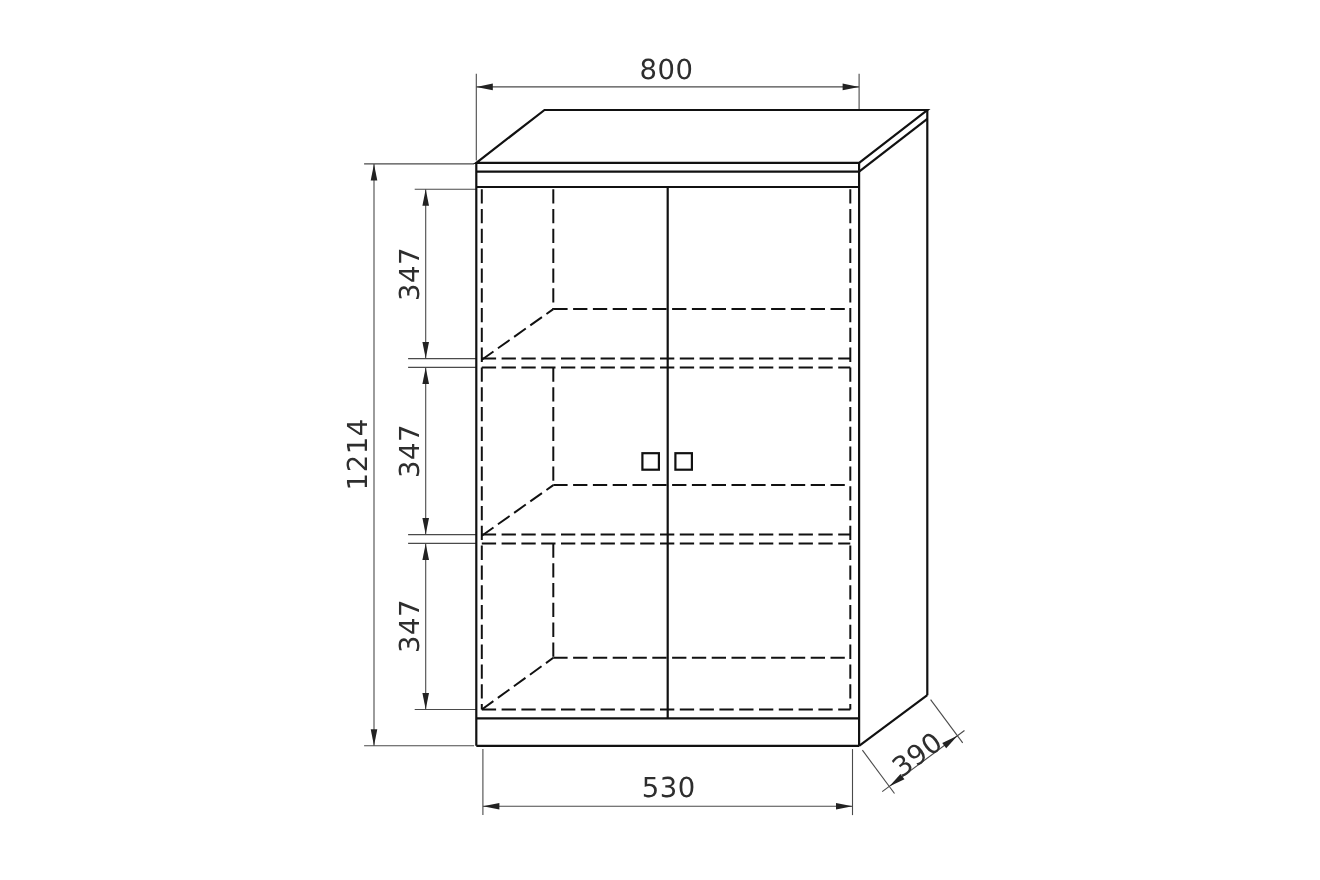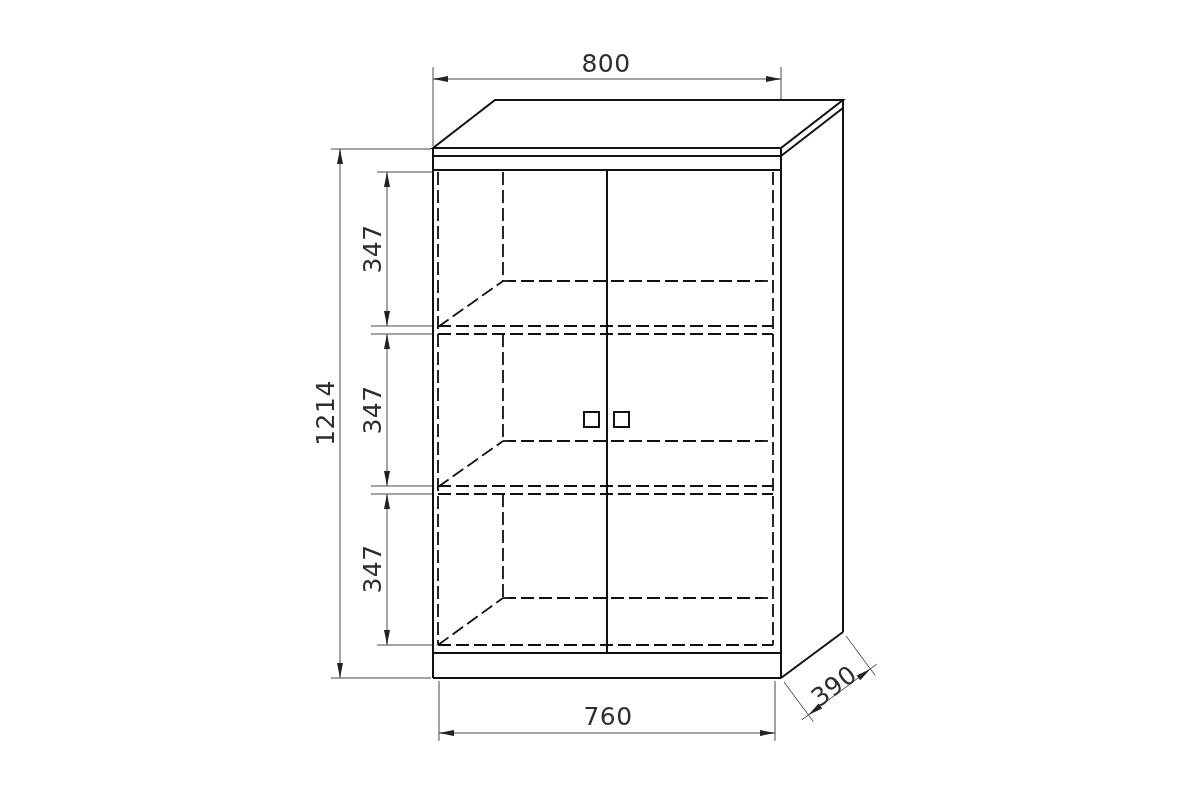--- a/index.html
+++ b/index.html
@@ -142,17 +142,17 @@
   <div class="dim-label" style="left:606px; top:63px;">800</div>
 
   <div class="dim-label rot90" style="left:325px; top:413px;">1214</div>
 
   <div class="dim-label rot90" style="left:372px; top:249px;">347</div>
 
   <div class="dim-label rot90" style="left:372px; top:410px;">347</div>
 
   <div class="dim-label rot90" style="left:372px; top:569px;">347</div>
 
-  <div class="dim-label" style="left:608px; top:716px;">760</div>
+  <div class="dim-label" style="left:608px; top:716px;">530</div>
 
   <div class="dim-label rot-depth" style="left:834px; top:686px;">390</div>
 
 </div>
 
 </body></html>

